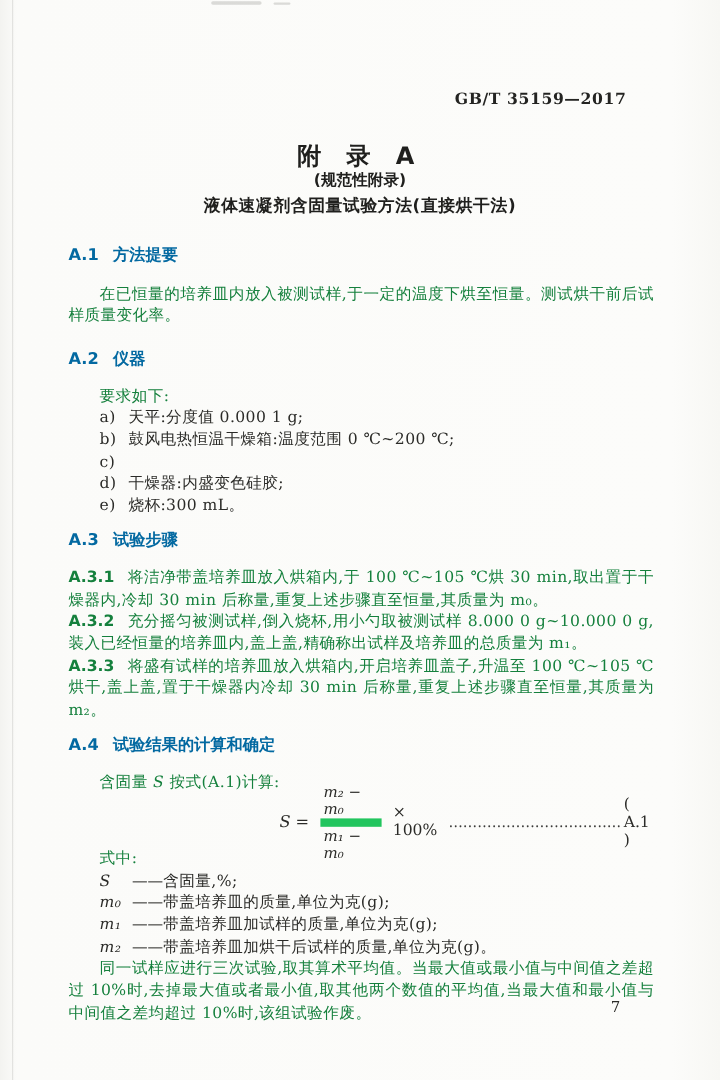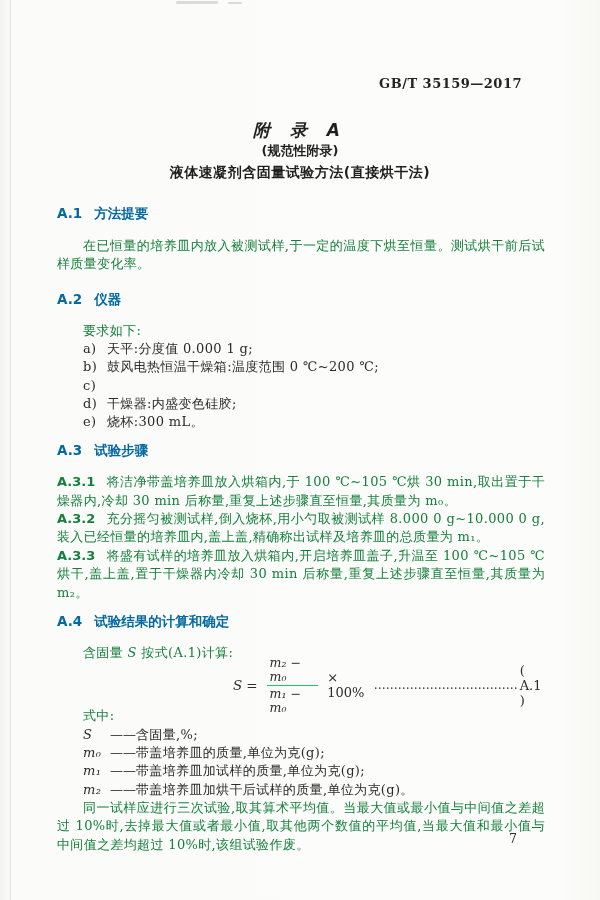--- a/index.html
+++ b/index.html
@@ -16,21 +16,21 @@
   .smudge{position:absolute;background:rgba(120,120,115,.25);border-radius:2px;}
   .smudge.s1{left:176px;top:1px;width:42px;height:3px;}
   .smudge.s2{left:228px;top:2px;width:14px;height:2px;}
 
   .std-number{position:absolute;top:76px;right:78px;
     font-family:"DejaVu Serif","Liberation Serif",serif;
     font-weight:bold;font-size:13px;letter-spacing:.5px;color:#242422;}
 
   .title-block{position:absolute;top:120px;left:0;width:600px;text-align:center;
     font-family:"DejaVu Sans","Liberation Sans",sans-serif;color:#1f1f1d;}
-  .title-line1{font-size:17px;font-weight:bold;letter-spacing:7px;line-height:20px;font-style:italic;}
+  .title-line1{font-size:20px;font-weight:bold;letter-spacing:7px;line-height:20px;}
   .title-line2{font-size:13px;font-weight:bold;line-height:20px;margin-top:1px;}
   .title-line3{font-size:14px;font-weight:bold;line-height:20px;margin-top:1px;letter-spacing:.5px;}
 
   .content{position:absolute;left:57px;top:0;width:488px;}
   .heading{font-family:"DejaVu Sans","Liberation Sans",sans-serif;
     font-weight:bold;font-size:13.5px;line-height:18px;color:#0369a1;}
   .heading .h-id{margin-right:12px;}
   .para{font-size:13px;line-height:18.4px;letter-spacing:.35px;
     text-align:justify;margin:0;color:#15803d;}
   .indent{text-indent:2em;}
@@ -45,21 +45,21 @@
   .eq-label{width:24px;margin-left:26px;flex:none;}
   .h-a3{margin-top:10px;}
   .p-step1{margin-top:14px;}
   .h-a4{margin-top:10px;}
   .p-calc{margin-top:14px;}
   .var{font-style:italic;font-family:"DejaVu Serif","Liberation Serif",serif;}
 
   .formula-row{margin-top:5px;display:flex;align-items:center;height:36px;}
   .formula-center{display:flex;align-items:center;margin-left:176px;font-size:13.5px;}
   .frac{display:inline-flex;flex-direction:column;align-items:center;margin:0 5px;font-size:12.5px;line-height:14px;}
-  .frac .num{padding:0 3px 1px 3px;border-bottom:1px solid #22c55e;}
+  .frac .num{padding:0 3px 1px 3px;border-bottom:7px solid #22c55e;}
   .frac .den{padding:1px 3px 0 3px;}
   .mult{margin-left:4px;font-size:13px;}
   .formula-right{margin-left:auto;display:flex;align-items:center;font-size:13px;}
   .dots{letter-spacing:0;color:#3a3a38;font-size:12px;margin-right:2px;}
 
   .p-where{margin-top:4px;text-indent:2em;}
   .def-list{margin-top:0;}
   .def-item{display:flex;font-size:13px;line-height:18.2px;letter-spacing:.35px;}
   .def-sym{width:27px;margin-left:26px;flex:none;font-style:italic;}
   .def-dash{flex:none;letter-spacing:0;}

